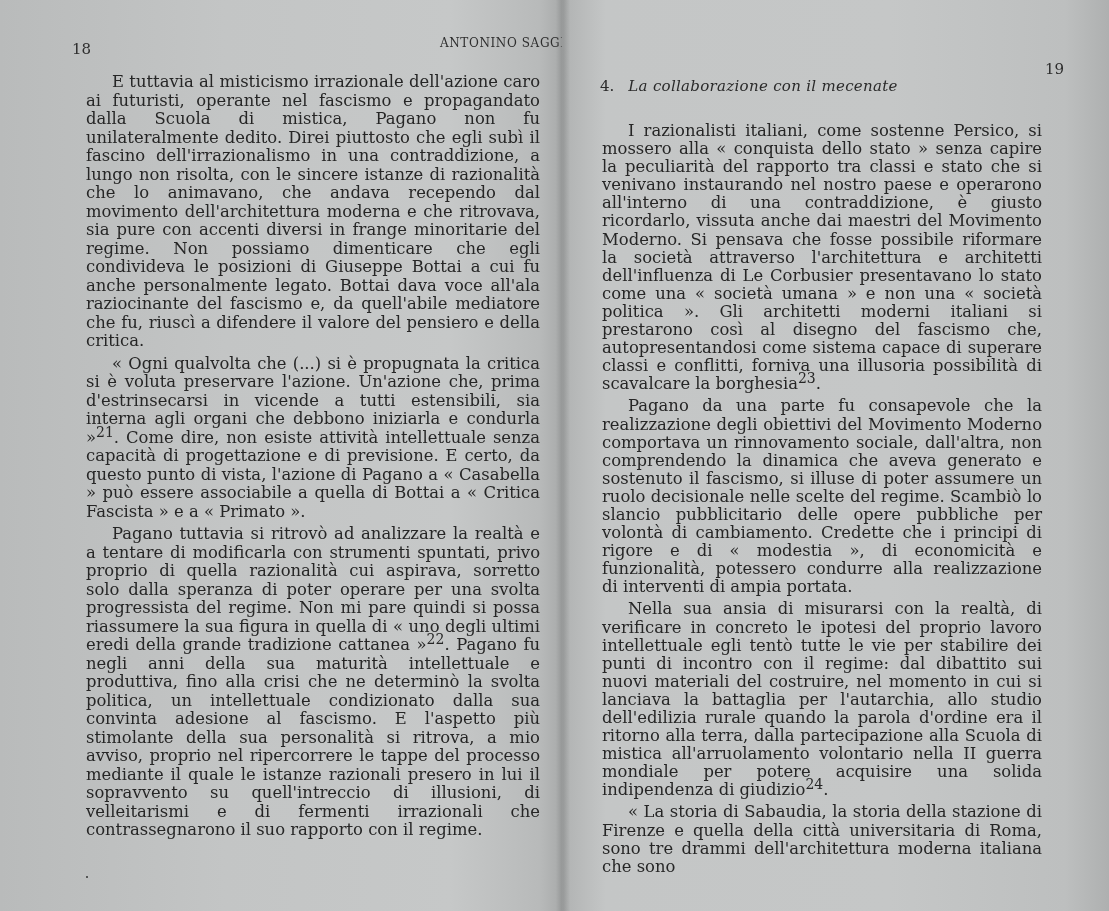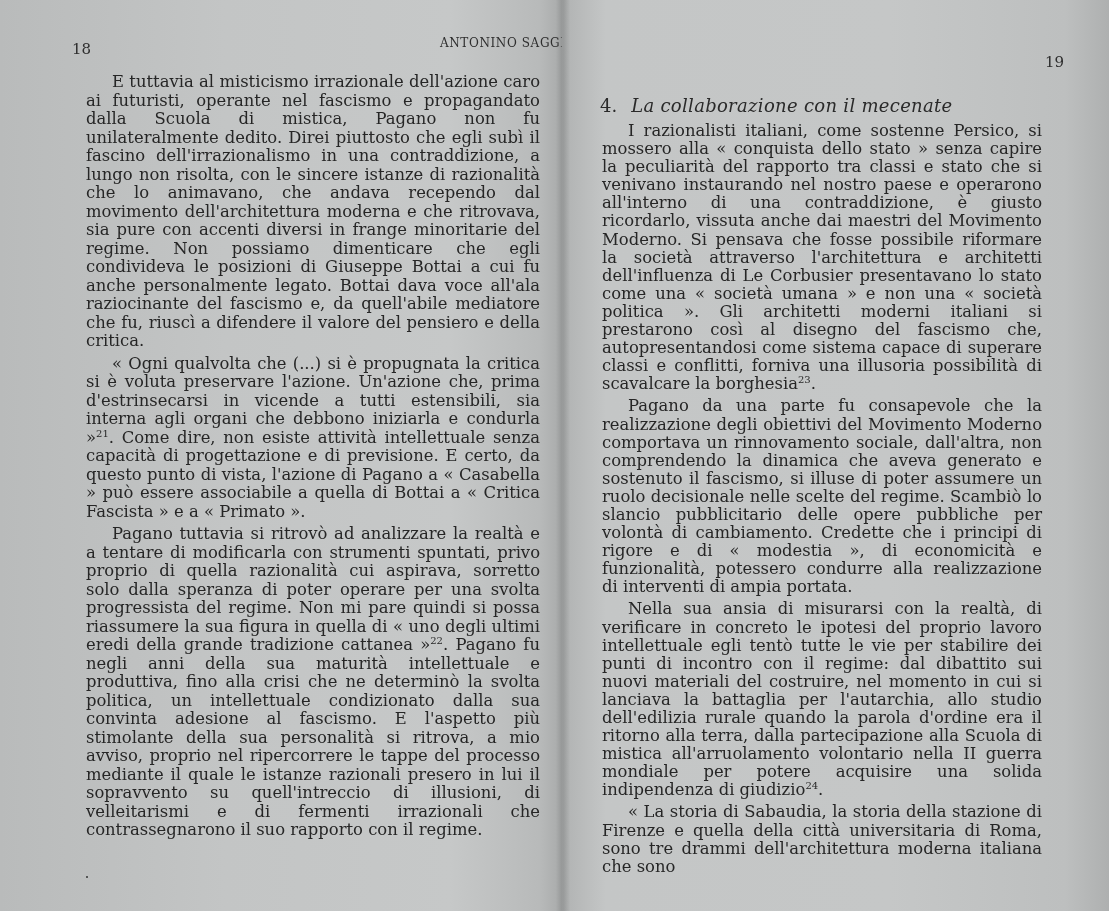--- a/index.html
+++ b/index.html
@@ -65,28 +65,27 @@
       line-height: 18.5px;
       text-align: justify;
       color: #262626;
     }
     .text-block p {
       margin: 4px;
       text-indent: 26px;
     }
     .section-heading {
       position: absolute;
-      font-size: 18px;
+      font-size: 15px;
       white-space: nowrap;
       color: #2a2a2a;
-      margin-top: 18px;
     }
     .section-heading .num { margin-right: 14px; }
     .section-heading .title { font-style: italic; letter-spacing: 0.3px; }
-    sup { font-size: 10px; line-height: 0; vertical-align: 6px; }
+    sup { font-size: 14px; line-height: 0; vertical-align: 6px; }
     .speck {
       position: absolute;
       width: 2px; height: 2px;
       border-radius: 50%;
       background: #333;
     }
   </style>
 </head>
 <body>
 
@@ -99,21 +98,21 @@
     <div class="text-block" style="left:82px; top:69px; width:462px;">
       <p>E tuttavia al misticismo irrazionale dell'azione caro ai futuristi, operante nel fascismo e propagandato dalla Scuola di mistica, Pagano non fu unilateralmente dedito. Direi piuttosto che egli subì il fascino dell'irrazionalismo in una contraddizione, a lungo non risolta, con le sincere istanze di razionalità che lo animavano, che andava recependo dal movimento dell'architettura moderna e che ritrovava, sia pure con accenti diversi in frange minoritarie del regime. Non possiamo dimenticare che egli condivideva le posizioni di Giuseppe Bottai a cui fu anche personalmente legato. Bottai dava voce all'ala raziocinante del fascismo e, da quell'abile mediatore che fu, riuscì a difendere il valore del pensiero e della critica.</p>
       <p><span>« Ogni qualvolta che (...) si è propugnata la critica si è voluta preservare l'azione. Un'azione che, prima d'estrinsecarsi in vicende a tutti estensibili, sia interna agli organi che debbono iniziarla e condurla »</span><sup>21</sup><span>. Come dire, non esiste attività intellettuale senza capacità di progettazione e di previsione. E certo, da questo punto di vista, l'azione di Pagano a « Casabella » può essere associabile a quella di Bottai a « Critica Fascista » e a « Primato ».</span></p>
       <p><span>Pagano tuttavia si ritrovò ad analizzare la realtà e a tentare di modificarla con strumenti spuntati, privo proprio di quella razionalità cui aspirava, sorretto solo dalla speranza di poter operare per una svolta progressista del regime. Non mi pare quindi si possa riassumere la sua figura in quella di « uno degli ultimi eredi della grande tradizione cattanea »</span><sup>22</sup><span>. Pagano fu negli anni della sua maturità intellettuale e produttiva, fino alla crisi che ne determinò la svolta politica, un intellettuale condizionato dalla sua convinta adesione al fascismo. E l'aspetto più stimolante della sua personalità si ritrova, a mio avviso, proprio nel ripercorrere le tappe del processo mediante il quale le istanze razionali presero in lui il sopravvento su quell'intreccio di illusioni, di velleitarismi e di fermenti irrazionali che contrassegnarono il suo rapporto con il regime.</span></p>
     </div>
 
     <div class="speck" style="left:86px; top:876px;"></div>
   </div>
 
   <div class="page page-right">
-    <div class="page-number" style="left:483px; top:53px;">19</div>
+    <div class="page-number" style="left:483px; top:60px;">19</div>
 
     <div class="section-heading" style="left:38px; top:77px;">
       <span class="num">4.</span><span class="title">La collaborazione con il mecenate</span>
     </div>
 
     <div class="text-block" style="left:36px; top:118px; width:448px; line-height:18.1px;">
       <p><span>I razionalisti italiani, come sostenne Persico, si mossero alla « conquista dello stato » senza capire la peculiarità del rapporto tra classi e stato che si venivano instaurando nel nostro paese e operarono all'interno di una contraddizione, è giusto ricordarlo, vissuta anche dai maestri del Movimento Moderno. Si pensava che fosse possibile riformare la società attraverso l'architettura e architetti dell'influenza di Le Corbusier presentavano lo stato come una « società umana » e non una « società politica ». Gli architetti moderni italiani si prestarono così al disegno del fascismo che, autopresentandosi come sistema capace di superare classi e conflitti, forniva una illusoria possibilità di scavalcare la borghesia</span><sup>23</sup><span>.</span></p>
       <p>Pagano da una parte fu consapevole che la realizzazione degli obiettivi del Movimento Moderno comportava un rinnovamento sociale, dall'altra, non comprendendo la dinamica che aveva generato e sostenuto il fascismo, si illuse di poter assumere un ruolo decisionale nelle scelte del regime. Scambiò lo slancio pubblicitario delle opere pubbliche per volontà di cambiamento. Credette che i principi di rigore e di « modestia », di economicità e funzionalità, potessero condurre alla realizzazione di interventi di ampia portata.</p>
       <p><span>Nella sua ansia di misurarsi con la realtà, di verificare in concreto le ipotesi del proprio lavoro intellettuale egli tentò tutte le vie per stabilire dei punti di incontro con il regime: dal dibattito sui nuovi materiali del costruire, nel momento in cui si lanciava la battaglia per l'autarchia, allo studio dell'edilizia rurale quando la parola d'ordine era il ritorno alla terra, dalla partecipazione alla Scuola di mistica all'arruolamento volontario nella II guerra mondiale per potere acquisire una solida indipendenza di giudizio</span><sup>24</sup><span>.</span></p>
       <p>« La storia di Sabaudia, la storia della stazione di Firenze e quella della città universitaria di Roma, sono tre drammi dell'architettura moderna italiana che sono</p>

